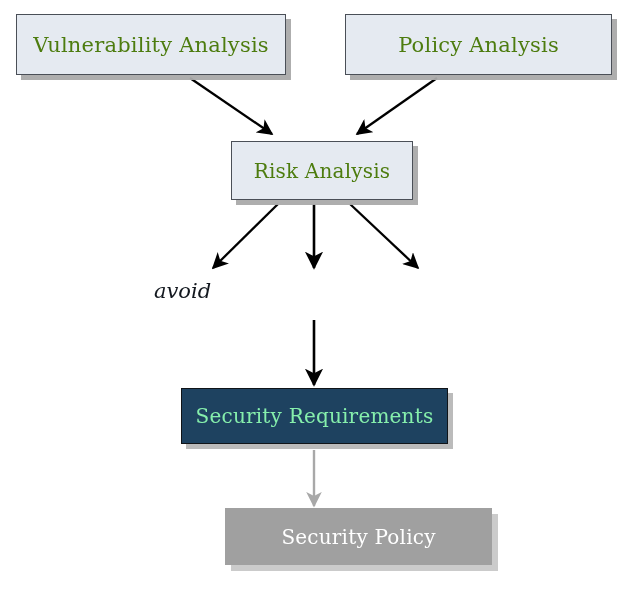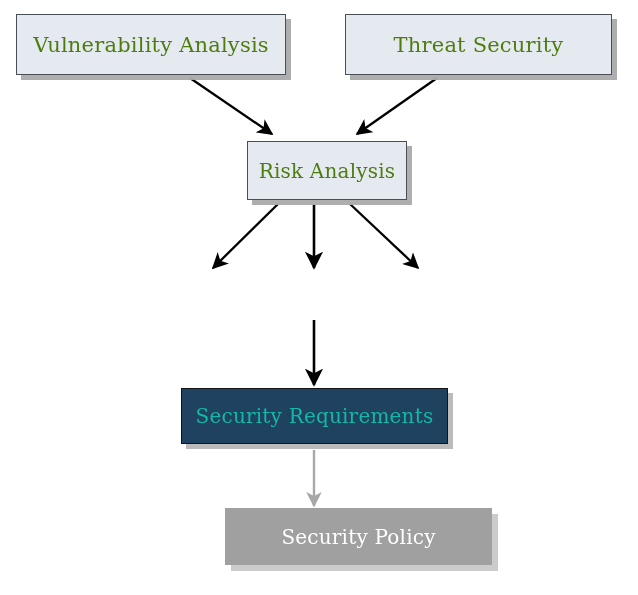--- a/index.html
+++ b/index.html
@@ -38,41 +38,40 @@
   }
   .node-light {
     background: #e5eaf1;
     border: 1.5px solid #4a4f57;
     color: #4d7c0f;
     box-shadow: 5px 5px 0 0 rgba(170,170,170,0.95);
   }
   .node-dark {
     background: #1e4260;
     border: 1.5px solid #101418;
-    color: #14b8a6;
+    color: #86efac;
     box-shadow: 5px 5px 0 0 rgba(183,183,183,0.95);
   }
   .node-grey {
     background: #a0a0a0;
     border: none;
     color: #ffffff;
     box-shadow: 6px 6px 0 0 rgba(200,200,200,0.95);
   }
   #node-vulnerability-analysis {
     left: 16px; top: 14px; width: 270px; height: 61px;
     font-size: 21px;
   }
   #node-threat-analysis {
     left: 345px; top: 14px; width: 267px; height: 61px;
     font-size: 21px;
   }
   #node-risk-analysis {
-    left: 231px; top: 141px; width: 160px; height: 59px;
+    left: 231px; top: 141px; width: 182px; height: 59px;
     font-size: 20px;
-    margin-left: 16px;
   }
   #node-security-requirements {
     left: 181px; top: 388px; width: 267px; height: 56px;
     font-size: 20px;
   }
   #node-security-policy {
     left: 181px; top: 508px; width: 267px; height: 57px;
     font-size: 20px;
     margin-left: 44px;
   }
@@ -116,27 +115,28 @@
     <line x1="314" y1="320" x2="314" y2="385" stroke="#000000" stroke-width="2.6" marker-end="url(#arrow-black)"></line>
 
     <line x1="314" y1="450" x2="314" y2="506" stroke="#a8a8a8" stroke-width="2.4" marker-end="url(#arrow-grey)"></line>
   </svg>
 
   <div class="node node-light" id="node-vulnerability-analysis">
     <span>Vulnerability Analysis</span>
   </div>
 
   <div class="node node-light" id="node-threat-analysis">
-    <span>Threat Security</span>
+    <span>Policy Analysis</span>
   </div>
 
   <div class="node node-light" id="node-risk-analysis">
     <span>Risk Analysis</span>
   </div>
 
+  <div class="edge-label" id="label-avoid">avoid</div>
 
 
 
   <div class="node node-dark" id="node-security-requirements">
     <span>Security Requirements</span>
   </div>
 
   <div class="node node-grey" id="node-security-policy">
     <span>Security Policy</span>
   </div>

